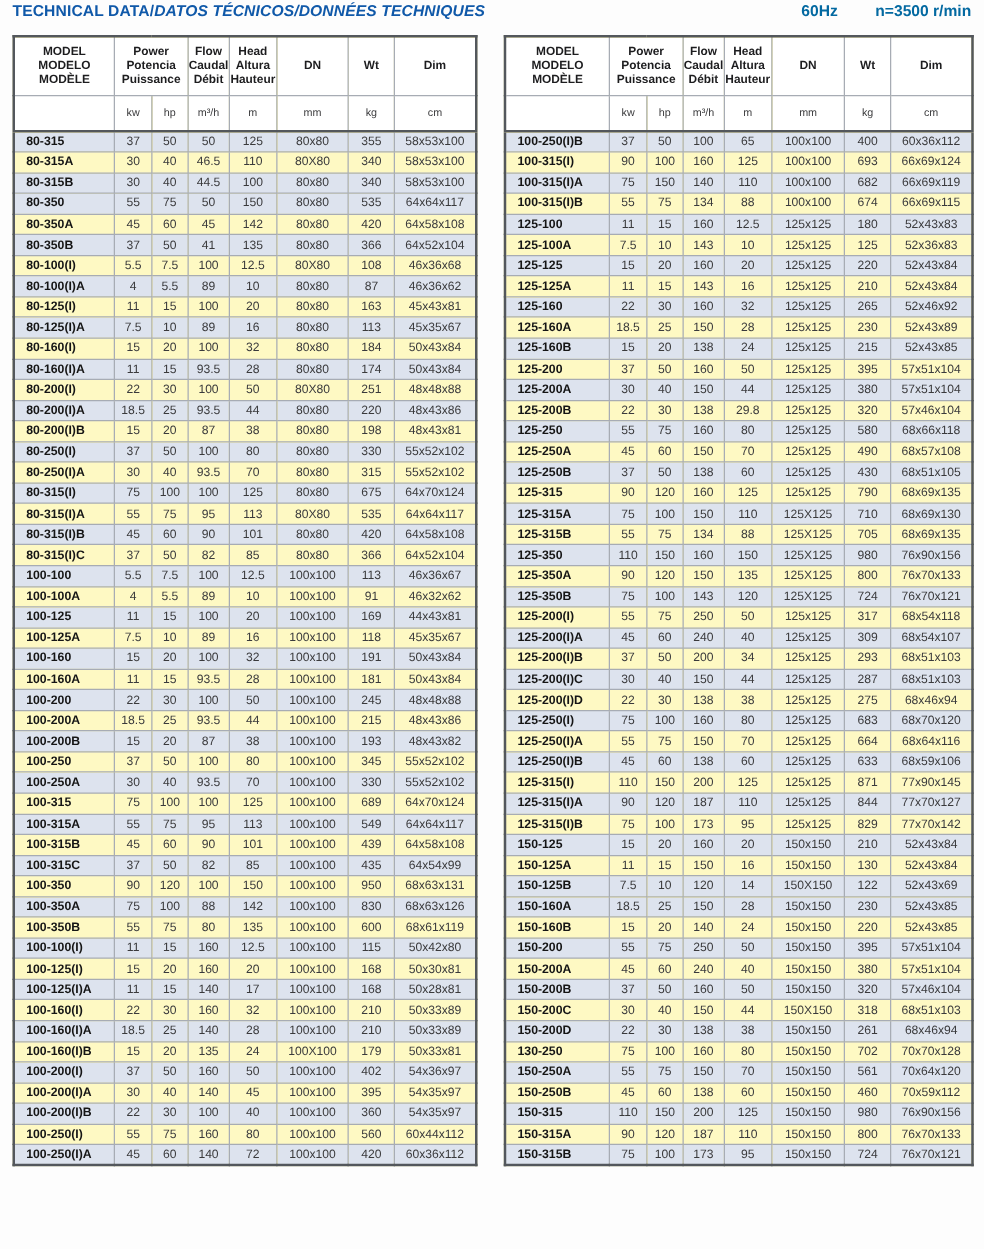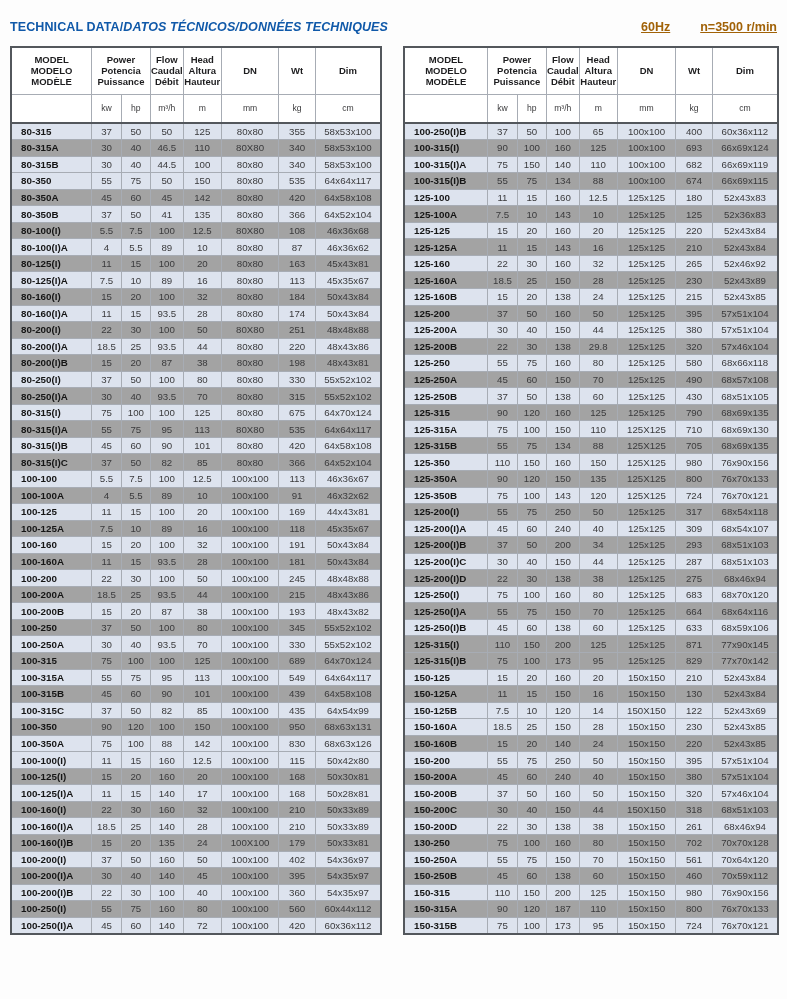--- a/index.html
+++ b/index.html
@@ -5,37 +5,37 @@
   * { box-sizing: border-box; }
   html, body { margin: 0; padding: 0; }
   body {
     width: 787px; height: 999px;
     background: #fdfdfd;
     font-family: "Liberation Sans", sans-serif;
     overflow: hidden;
   }
   .page-header {
     display: flex; justify-content: space-between; align-items: flex-start;
-    padding: 20px 10px 0 10px;
+    padding: 2px 10px 0 10px;
   }
   .doc-title {
     color: #1059a9; font-size: 12.5px; font-weight: bold; letter-spacing: 0.1px;
   }
   .doc-title .it { font-style: italic; }
   .doc-specs {
-    color: #a16207; font-size: 12.5px; font-weight: bold; white-space: nowrap; text-decoration: underline;
+    color: #0369a1; font-size: 12.5px; font-weight: bold; white-space: nowrap;
   }
   .doc-specs .freq { margin-right: 30px; }
 
   .tables-wrap {
     display: flex; gap: 21px; margin-top: 12px; padding: 0 8px 0 10px;
   }
   table.data {
     border-collapse: collapse; table-layout: fixed;
-    border: 2px solid #53575c; background: #a3a3a3;
+    border: 2px solid #53575c; background: #fef9c3;
   }
   table.data th, table.data td { border: 1px solid #a7acb4; overflow: hidden; }
   thead tr.main-hd th {
     height: 47px; background: #ffffff; vertical-align: middle;
     font-size: 9.5px; color: #1d1d1f; padding: 0;
   }
   thead tr.main-hd th .hl { display: block; line-height: 1.2; text-align: center; font-weight: bold; }
   thead tr.main-hd th .it { }
   thead tr.units-hd th {
     height: 29px; font-size: 8.6px; font-weight: normal; color: #3c3c3e;
@@ -494,20 +494,30 @@
         <tr class="shaded">
           <td class="model">100-350A</td>
           <td class="num">75</td>
           <td class="num">100</td>
           <td class="num">88</td>
           <td class="num">142</td>
           <td class="num">100x100</td>
           <td class="num">830</td>
           <td class="num">68x63x126</td>
         </tr>
+        <tr>
+          <td class="model">100-350B</td>
+          <td class="num">55</td>
+          <td class="num">75</td>
+          <td class="num">80</td>
+          <td class="num">135</td>
+          <td class="num">100x100</td>
+          <td class="num">600</td>
+          <td class="num">68x61x119</td>
+        </tr>
         <tr class="shaded">
           <td class="model">100-100(I)</td>
           <td class="num">11</td>
           <td class="num">15</td>
           <td class="num">160</td>
           <td class="num">12.5</td>
           <td class="num">100x100</td>
           <td class="num">115</td>
           <td class="num">50x42x80</td>
         </tr>
@@ -982,20 +992,30 @@
         <tr>
           <td class="model">125-315(I)</td>
           <td class="num">110</td>
           <td class="num">150</td>
           <td class="num">200</td>
           <td class="num">125</td>
           <td class="num">125x125</td>
           <td class="num">871</td>
           <td class="num">77x90x145</td>
         </tr>
+        <tr class="shaded">
+          <td class="model">125-315(I)A</td>
+          <td class="num">90</td>
+          <td class="num">120</td>
+          <td class="num">187</td>
+          <td class="num">110</td>
+          <td class="num">125x125</td>
+          <td class="num">844</td>
+          <td class="num">77x70x127</td>
+        </tr>
         <tr>
           <td class="model">125-315(I)B</td>
           <td class="num">75</td>
           <td class="num">100</td>
           <td class="num">173</td>
           <td class="num">95</td>
           <td class="num">125x125</td>
           <td class="num">829</td>
           <td class="num">77x70x142</td>
         </tr>

